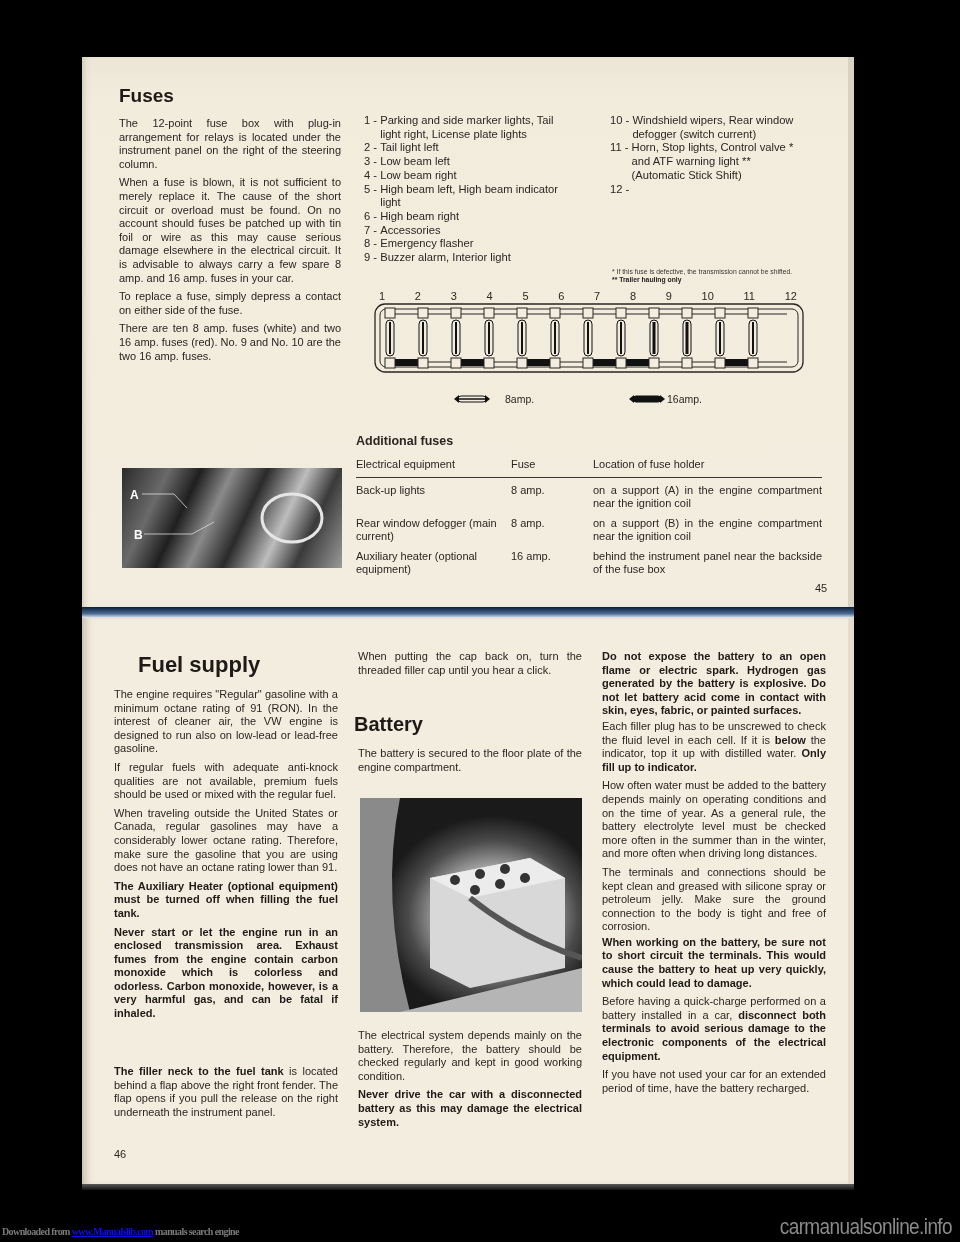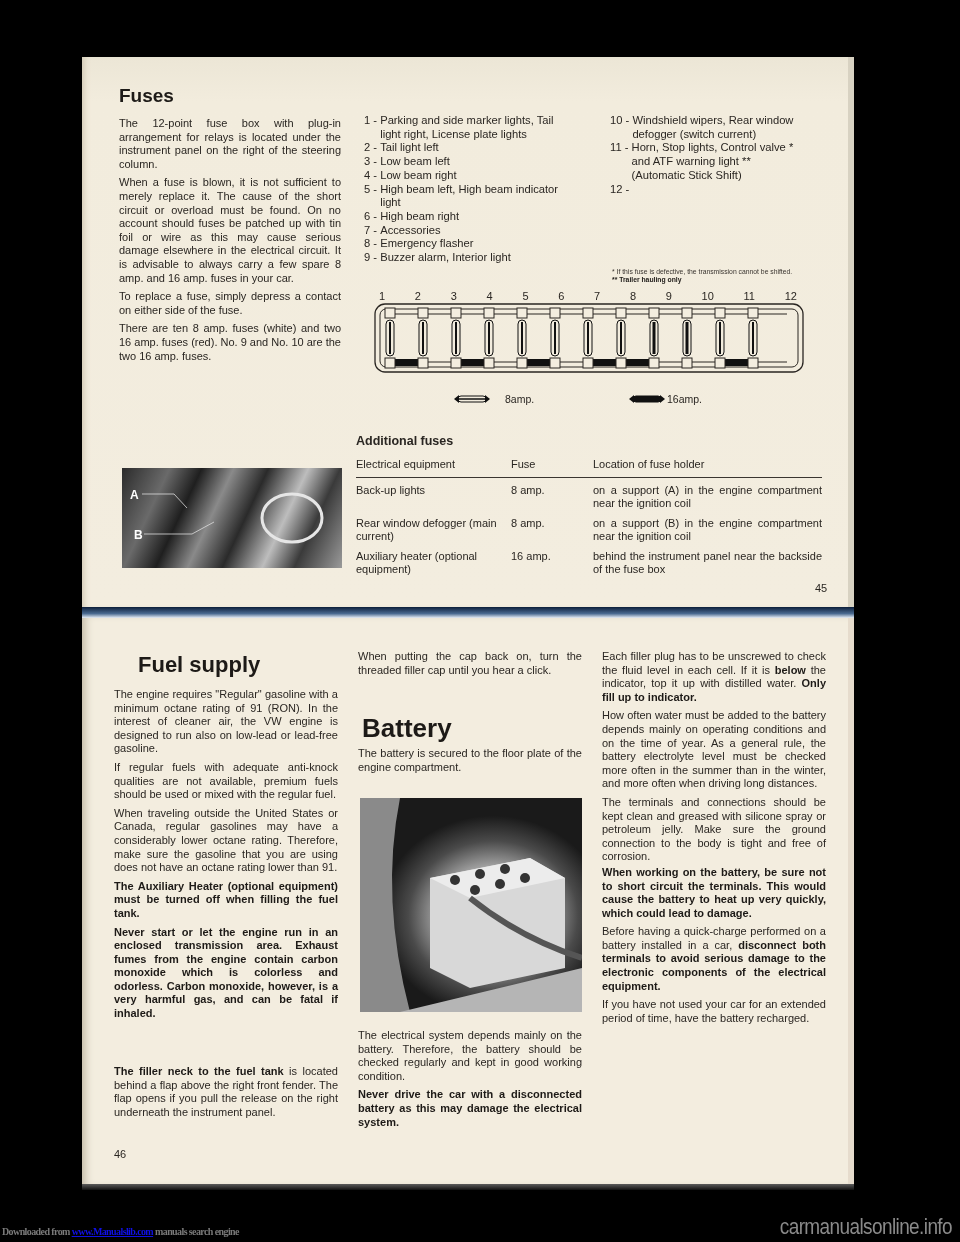--- a/index.html
+++ b/index.html
@@ -266,21 +266,21 @@
   <div class="abs body-text" style="left:32px;top:447px;width:224px;">
     <p><span class="bold">The filler neck to the fuel tank</span><span> is located behind a flap above the right front fender. The flap opens if you pull the release on the right underneath the instrument panel.</span></p>
   </div>
 
   <div class="abs pageno" style="left:32px;top:530px;">46</div>
 
   <div class="abs body-text" style="left:276px;top:32px;width:224px;">
     <p>When putting the cap back on, turn the threaded filler cap until you hear a click.</p>
   </div>
 
-  <h1 class="abs" style="left:280px;top:95px;font-size:26px;">Battery</h1>
+  <h1 class="abs" style="left:272px;top:95px;font-size:20px;">Battery</h1>
 
   <div class="abs body-text" style="left:276px;top:129px;width:224px;">
     <p>The battery is secured to the floor plate of the engine compartment.</p>
   </div>
 
   <div class="photo" style="left:278px;top:180px;width:222px;height:214px;background:radial-gradient(ellipse at 60% 55%, #cfcfcf 0%, #bcbcbc 25%, #4a4a4a 45%, #1a1a1a 60%), #1a1a1a;">
     <svg class="abs" style="left:0;top:0" width="222" height="214">
       <path d="M0,0 L40,0 Q20,100 50,214 L0,214 Z" fill="#8a8a8a"></path>
       <polygon points="70,80 170,60 205,80 205,170 110,190 70,170" fill="#d8d8d8"></polygon>
       <polygon points="70,80 170,60 205,80 110,100" fill="#ececec"></polygon>
@@ -296,20 +296,21 @@
       <polygon points="40,214 222,170 222,214" fill="#b5b5b5"></polygon>
     </svg>
   </div>
 
   <div class="abs body-text" style="left:276px;top:411px;width:224px;">
     <p>The electrical system depends mainly on the battery. Therefore, the battery should be checked regularly and kept in good working condition.</p>
     <p class="bold">Never drive the car with a disconnected battery as this may damage the electrical system.</p>
   </div>
 
   <div class="abs body-text" style="left:520px;top:32px;width:224px;">
+    <p class="bold" style="margin-bottom:2px">Do not expose the battery to an open flame or electric spark. Hydrogen gas generated by the battery is explosive. Do not let battery acid come in contact with skin, eyes, fabric, or painted surfaces.</p>
     <p><span>Each filler plug has to be unscrewed to check the fluid level in each cell. If it is </span><span class="bold">below</span><span> the indicator, top it up with distilled water. </span><span class="bold">Only fill up to indicator.</span></p>
     <p>How often water must be added to the battery depends mainly on operating conditions and on the time of year. As a general rule, the battery electrolyte level must be checked more often in the summer than in the winter, and more often when driving long distances.</p>
     <p style="margin-bottom:2px">The terminals and connections should be kept clean and greased with silicone spray or petroleum jelly. Make sure the ground connection to the body is tight and free of corrosion.</p>
     <p class="bold">When working on the battery, be sure not to short circuit the terminals. This would cause the battery to heat up very quickly, which could lead to damage.</p>
     <p><span>Before having a quick-charge performed on a battery installed in a car, </span><span class="bold">disconnect both terminals to avoid serious damage to the electronic components of the electrical equipment.</span></p>
     <p>If you have not used your car for an extended period of time, have the battery recharged.</p>
   </div>
 </div>
 
 <div class="watermark-left">

